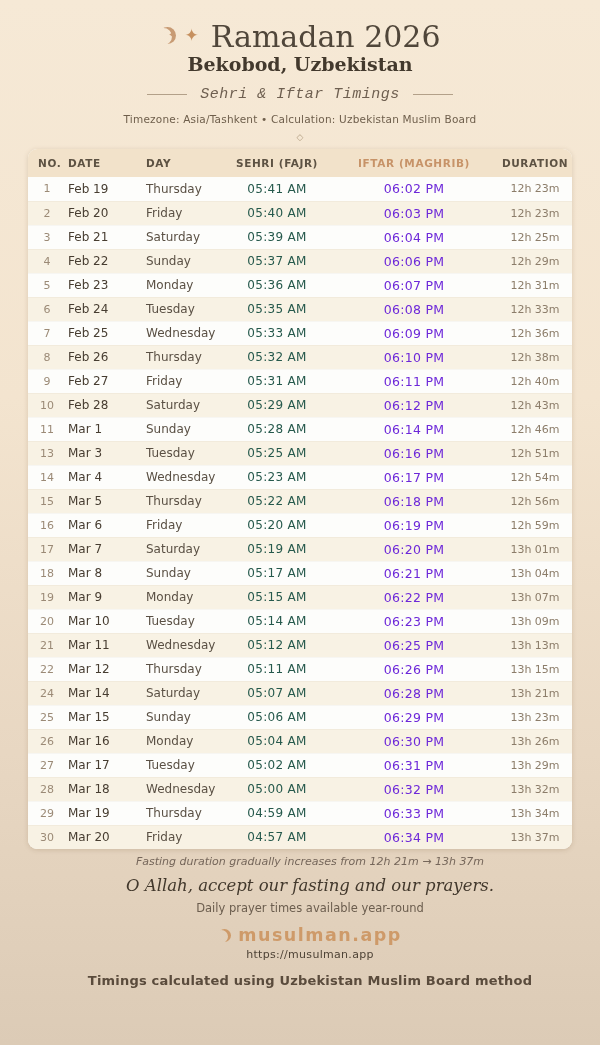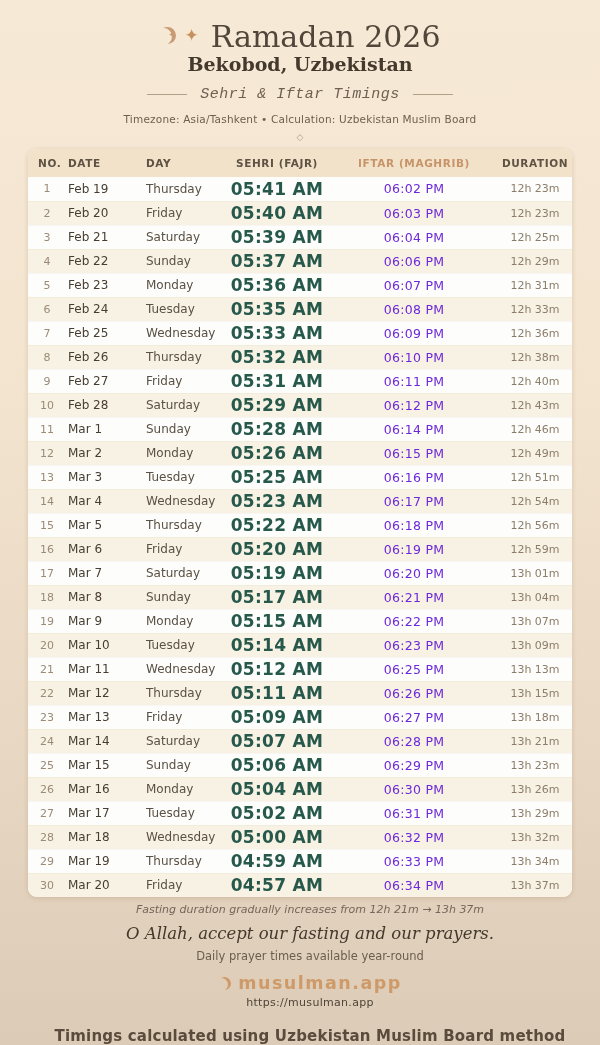--- a/index.html
+++ b/index.html
@@ -57,41 +57,41 @@
   thead th.c-day-h { padding-left:2px; }
   thead th.iftar-h { color:#c79368; }
   tbody tr { height:24px; }
   tbody tr:nth-child(even) { background:#f8f2e4; }
   tbody tr:nth-child(odd) { background:#fdfdfb; }
   tbody tr + tr td { border-top:1px solid rgba(160,130,95,0.06); }
   td { vertical-align:middle; font-size:12px; }
   td.no   { text-align:center; color:#9b8a76; font-size:11px; }
   td.date { text-align:left; padding-left:2px; color:#473d31; }
   td.day  { text-align:left; padding-left:2px; color:#5a5044; }
-  td.sehri { text-align:center; font-weight:bold; font-size:17px; color:#26594c; letter-spacing:0.3px; }
+  td.sehri { text-align:center; font-weight:normal; font-size:12px; color:#26594c; letter-spacing:0.3px; }
   td.iftar { text-align:center; font-weight:normal; font-size:12.5px; color:#6d28d9; letter-spacing:0.3px; }
   td.duration { text-align:center; color:#8c7d6a; font-size:11px; }
 
   .footer { text-align:center;padding-left:20px; }
   .fasting-note { margin-top:6px; font-style:italic; font-size:11px; color:#75665a; }
   .dua {
     margin-top:8px; font-family:"DejaVu Serif","Liberation Serif",serif;
     font-style:italic; font-size:16.5px; color:#42382c;
   }
   .availability { margin-top:6px; font-size:11.5px; color:#6b5d4e; }
   .brand-row {
     margin-top:10px; display:flex; align-items:center; justify-content:center; gap:7px;
     font-size:17.5px; font-weight:bold; color:#ce9a69; letter-spacing:1.5px;
   }
   .brand-crescent {
     display:inline-block; width:13px; height:13px; border-radius:50%;
     box-shadow:inset -3px 1px 0 0 #ce9a69;
   }
   .url { margin-top:3px; font-size:11px; color:#4e4336; letter-spacing:0.3px; }
-  .method-note { margin-top:18px; font-size:15px; font-weight:bold; color:#5a4b3c; letter-spacing:0.2px; }
+  .method-note { margin-top:12px; font-size:13px; font-weight:bold; color:#5a4b3c; letter-spacing:0.2px; }
 </style>
 </head>
 <body>
 
 <div class="header">
   <div class="title-row">
     <span class="crescent">
         <span class="inner-star">✦</span>
       </span>
     <span class="spark">✦</span>
@@ -210,28 +210,20 @@
         </tr>
         <tr>
           <td class="no">11</td>
           <td class="date">Mar 1</td>
           <td class="day">Sunday</td>
           <td class="sehri">05:28 AM</td>
           <td class="iftar">06:14 PM</td>
           <td class="duration">12h 46m</td>
         </tr>
         <tr>
-          <td class="no">12</td>
-          <td class="date">Mar 2</td>
-          <td class="day">Monday</td>
-          <td class="sehri">05:26 AM</td>
-          <td class="iftar">06:15 PM</td>
-          <td class="duration">12h 49m</td>
-        </tr>
-        <tr>
           <td class="no">13</td>
           <td class="date">Mar 3</td>
           <td class="day">Tuesday</td>
           <td class="sehri">05:25 AM</td>
           <td class="iftar">06:16 PM</td>
           <td class="duration">12h 51m</td>
         </tr>
         <tr>
           <td class="no">14</td>
           <td class="date">Mar 4</td>
@@ -296,28 +288,20 @@
           <td class="iftar">06:25 PM</td>
           <td class="duration">13h 13m</td>
         </tr>
         <tr>
           <td class="no">22</td>
           <td class="date">Mar 12</td>
           <td class="day">Thursday</td>
           <td class="sehri">05:11 AM</td>
           <td class="iftar">06:26 PM</td>
           <td class="duration">13h 15m</td>
-        </tr>
-        <tr>
-          <td class="no">23</td>
-          <td class="date">Mar 13</td>
-          <td class="day">Friday</td>
-          <td class="sehri">05:09 AM</td>
-          <td class="iftar">06:27 PM</td>
-          <td class="duration">13h 18m</td>
         </tr>
         <tr>
           <td class="no">24</td>
           <td class="date">Mar 14</td>
           <td class="day">Saturday</td>
           <td class="sehri">05:07 AM</td>
           <td class="iftar">06:28 PM</td>
           <td class="duration">13h 21m</td>
         </tr>
         <tr>

